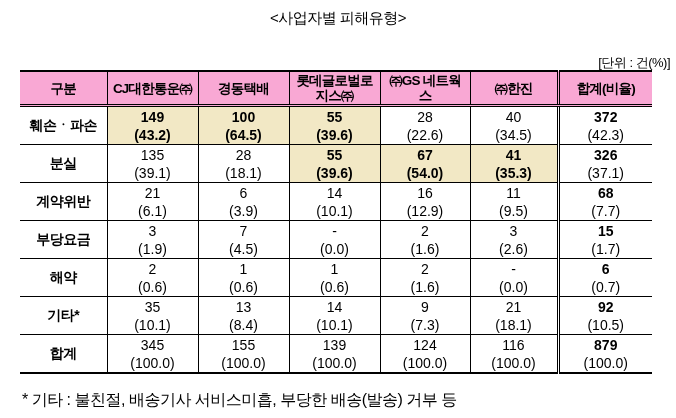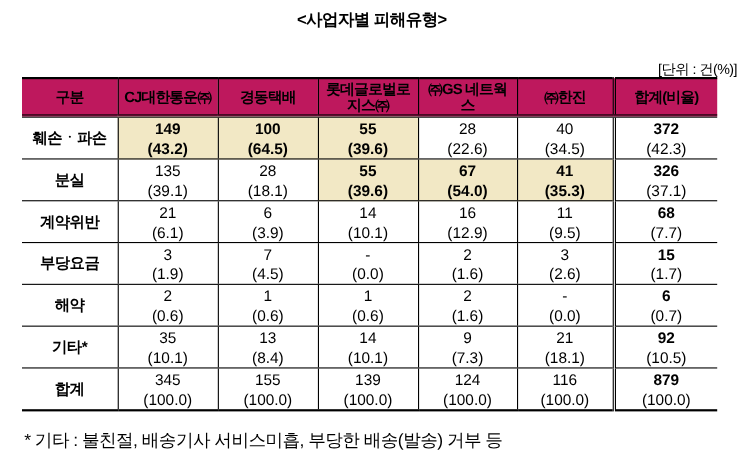--- a/index.html
+++ b/index.html
@@ -7,37 +7,37 @@
     width:676px; height:418px;
     background:#ffffff;
     font-family:"Liberation Sans","DejaVu Sans",sans-serif;
     color:#000;
     position:relative;
     overflow:hidden;
   }
   .title {
     position:absolute; top:9px; left:0; width:100%;
     text-align:center;
-    font-size:15px; font-weight:700; letter-spacing:-0.5px;
+    font-size:15px; font-weight:400; letter-spacing:-0.5px;
   }
   .unit-note {
     position:absolute; top:54px; right:6px;
     font-size:13px; letter-spacing:-0.5px;
   }
   table.main {
     position:absolute; top:70px; left:20px;
     width:632px;
     border-collapse:collapse;
     table-layout:fixed;
     text-align:center;
   }
   table.main th, table.main td { padding:0; }
   thead th {
     height:32px;
-    background:#be185d;
+    background:#f9a8d4;
     border-top:2px solid #000;
     border-bottom:3px double #000;
     font-size:13.5px; font-weight:700;
     letter-spacing:-0.8px;
     line-height:15px;
     white-space:pre-line;
     vertical-align:middle;
   }
   thead th + th { border-left:1px solid #000;margin-top:30px; }
   thead th.tot { border-left:3px double #000; }

